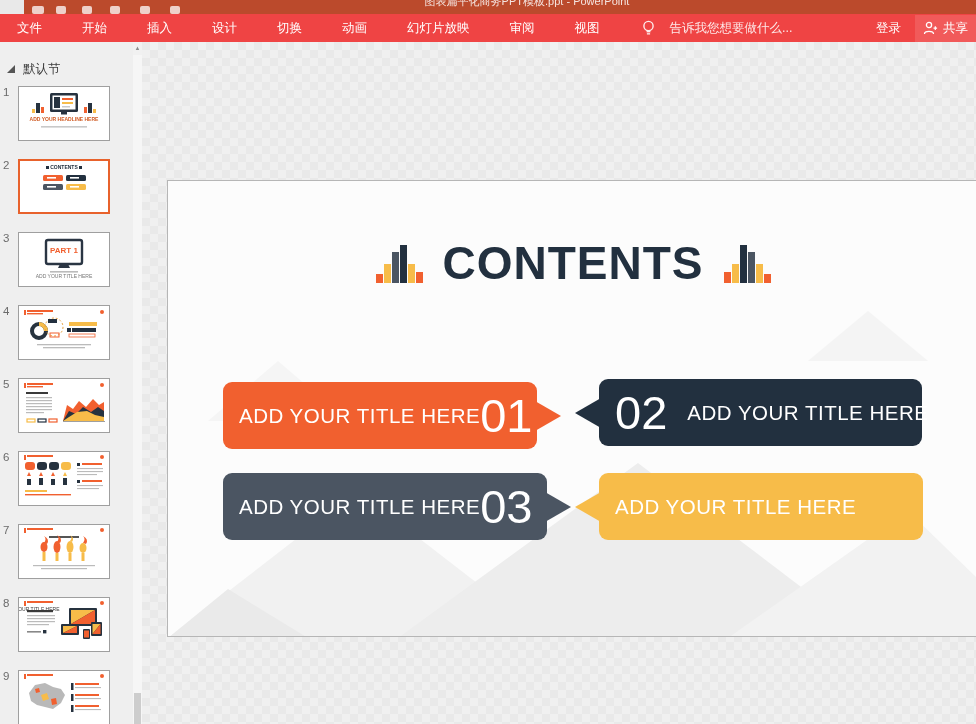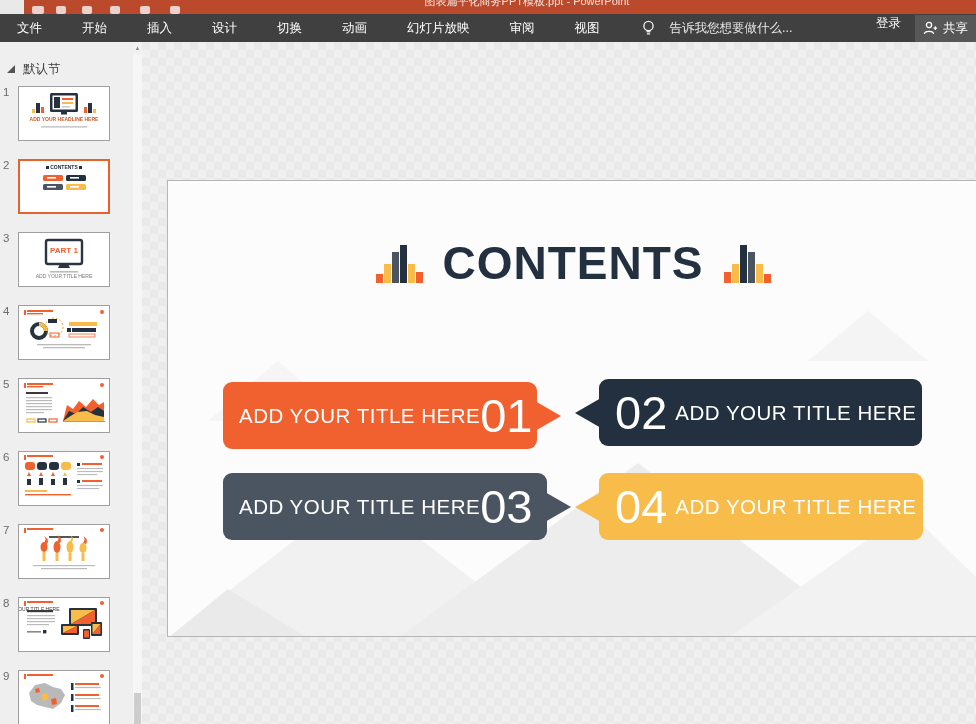--- a/index.html
+++ b/index.html
@@ -10,26 +10,26 @@
   
   .titlebar { position:absolute; left:0; top:0; width:976px; height:14px;
     background:#BB4A2C; overflow:hidden;margin-left:24px; }
   .titlebar .qat-frag { position:absolute; top:6px; height:8px; border-radius:2px;
     background:rgba(255,255,255,.75); }
   .titlebar .doc-title { position:absolute; left:330px; top:-6px; width:346px;
     color:rgba(255,255,255,.85); font-size:11px; text-align:center; white-space:nowrap; }
 
   
   .ribbon { position:absolute; left:0; top:14px; width:976px; height:28px;
-    background:#404040; display:flex; align-items:center; color:#fff; }
+    background:#ef4444; display:flex; align-items:center; color:#fff; }
   .tab { font-size:12.5px; padding:6px 14px; margin:0 6px; cursor:default; white-space:nowrap; }
   .tab:first-child { margin-left:3px; }
   .tellme { display:flex; align-items:center; gap:15px; margin-left:22px;
     color:rgba(255,255,255,.88); font-size:12.5px; white-space:nowrap; }
-  .ribbon-right { margin-left:auto; display:flex; gap:14px; padding-right:0; }
+  .ribbon-right { margin-left:auto; display:flex; align-items:center; gap:14px; padding-right:0; }
   .signin { font-size:12.5px; white-space:nowrap; }
   .share { display:flex; align-items:center; gap:5px; font-size:12.5px; white-space:nowrap;
     background:rgba(255,255,255,.12); padding:5px 8px 5px 8px; }
 
   
   .thumb-pane { position:absolute; left:0; top:42px; width:133px; height:682px;
     background:#EFEFEF; overflow:hidden; }
   .section-header { display:flex; align-items:center; gap:7px; padding:19px 0 8px 7px;
     font-size:12.5px; color:#3d3d3d; }
   .thumb-row { position:relative; margin:0 0 22px 18px; width:92px; height:51px; }
@@ -62,21 +62,21 @@
     display:flex; align-items:center; justify-content:center; gap:20px; }
   .slide-title { font-size:46px; font-weight:bold; color:#22303F; letter-spacing:1px; }
   .bars-icon { width:47px; height:40px; }
   .bars-icon.mirror { transform:scaleX(-1); }
 
   .banner { position:absolute; height:67px; border-radius:9px; color:#fff;
     display:flex; align-items:center; padding:0 16px; }
   .banner .lbl { font-size:20.5px; letter-spacing:.5px; white-space:nowrap; }
   .banner .num { font-size:47px; line-height:1; font-weight:400; }
   .banner.num-right { justify-content:space-between; }
-  .banner.num-left { gap:8px; }
+  .banner.num-left { gap:20px; }
   .banner::after { content:""; position:absolute; top:50%; transform:translateY(-50%);
     width:0; height:0; border-top:15px solid transparent; border-bottom:15px solid transparent; }
   .b-orange { background:#F1602F; }  .b-orange.tail-right::after { right:-24px; border-left:26px solid #F1602F; }
   .b-navy   { background:#22303F; }  .b-navy.tail-left::after   { left:-24px;  border-right:26px solid #22303F; }
   .b-slate  { background:#4B5562; }  .b-slate.tail-right::after { right:-24px; border-left:26px solid #4B5562; }
   .b-yellow { background:#F7BC49; }  .b-yellow.tail-left::after { left:-24px;  border-right:26px solid #F7BC49; }
 
   .micro { font-size:5px; line-height:6px; }
 </style>
 </head>
@@ -401,20 +401,19 @@
         <span class="num">02</span>
         <span class="lbl">ADD YOUR TITLE HERE</span>
       </div>
 
       <div class="banner b-slate tail-right num-right" style="left:55px; top:292px; width:324px;">
         <span class="lbl">ADD YOUR TITLE HERE</span>
         <span class="num">03</span>
       </div>
 
       <div class="banner b-yellow tail-left num-left" style="left:431px; top:292px; width:324px;">
-        <span class="num">04</span>
         <span class="lbl">ADD YOUR TITLE HERE</span>
       </div>
 
     </div>
   </div>
 
 </div>
 
 </body></html>

